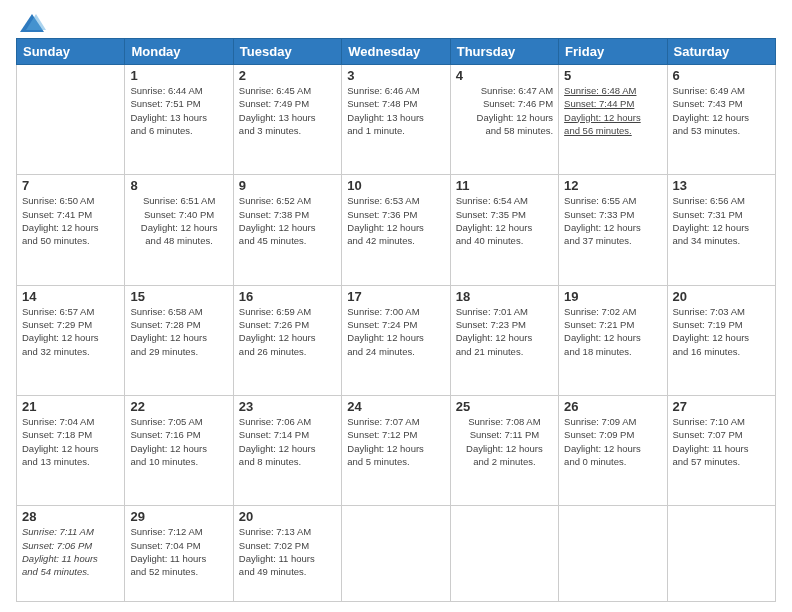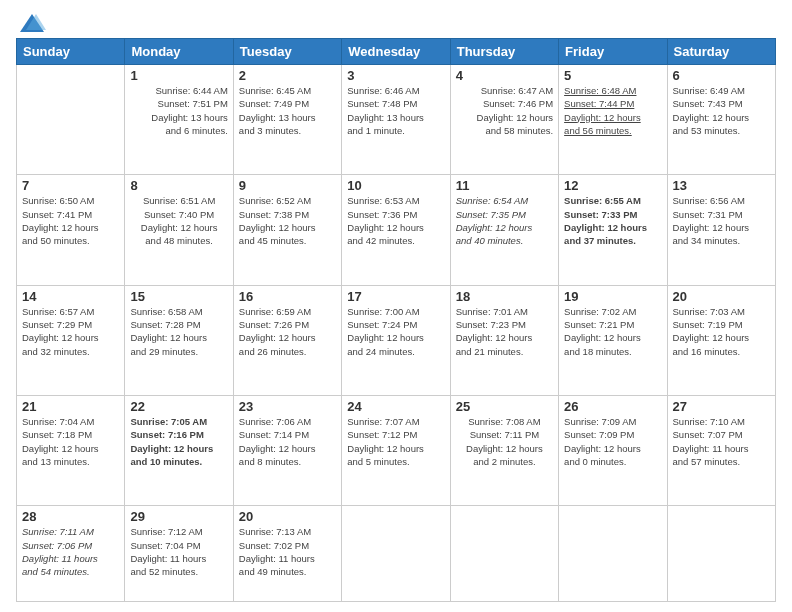--- a/index.html
+++ b/index.html
@@ -131,21 +131,21 @@
           <th>Thursday</th>
           <th>Friday</th>
           <th>Saturday</th>
         </tr>
     </thead>
     <tbody id="calendar-body">
     <tr>
           <td class="empty-cell"></td>
           <td>
             <span class="day-number">1</span>
-            <div class="day-info" style="white-space: pre-line; text-align: right;">Sunrise: 6:44 AM
+            <div class="day-info" style="white-space: pre-line;">Sunrise: 6:44 AM
 Sunset: 7:51 PM
 Daylight: 13 hours
 and 6 minutes.</div>
           </td>
           <td>
             <span class="day-number">2</span>
             <div class="day-info" style="white-space: pre-line;">Sunrise: 6:45 AM
 Sunset: 7:49 PM
 Daylight: 13 hours
 and 3 minutes.</div>
@@ -203,28 +203,28 @@
           </td>
           <td>
             <span class="day-number">10</span>
             <div class="day-info" style="white-space: pre-line;">Sunrise: 6:53 AM
 Sunset: 7:36 PM
 Daylight: 12 hours
 and 42 minutes.</div>
           </td>
           <td>
             <span class="day-number">11</span>
-            <div class="day-info" style="white-space: pre-line; font-style: italic;">Sunrise: 6:54 AM
+            <div class="day-info" style="white-space: pre-line;">Sunrise: 6:54 AM
 Sunset: 7:35 PM
 Daylight: 12 hours
 and 40 minutes.</div>
           </td>
           <td>
             <span class="day-number">12</span>
-            <div class="day-info" style="white-space: pre-line; font-weight: bold;">Sunrise: 6:55 AM
+            <div class="day-info" style="white-space: pre-line;">Sunrise: 6:55 AM
 Sunset: 7:33 PM
 Daylight: 12 hours
 and 37 minutes.</div>
           </td>
           <td>
             <span class="day-number">13</span>
             <div class="day-info" style="white-space: pre-line;">Sunrise: 6:56 AM
 Sunset: 7:31 PM
 Daylight: 12 hours
 and 34 minutes.</div>
@@ -284,21 +284,21 @@
         <tr>
           <td>
             <span class="day-number">21</span>
             <div class="day-info" style="white-space: pre-line;">Sunrise: 7:04 AM
 Sunset: 7:18 PM
 Daylight: 12 hours
 and 13 minutes.</div>
           </td>
           <td>
             <span class="day-number">22</span>
-            <div class="day-info" style="white-space: pre-line; font-weight: bold;">Sunrise: 7:05 AM
+            <div class="day-info" style="white-space: pre-line;">Sunrise: 7:05 AM
 Sunset: 7:16 PM
 Daylight: 12 hours
 and 10 minutes.</div>
           </td>
           <td>
             <span class="day-number">23</span>
             <div class="day-info" style="white-space: pre-line;">Sunrise: 7:06 AM
 Sunset: 7:14 PM
 Daylight: 12 hours
 and 8 minutes.</div>

